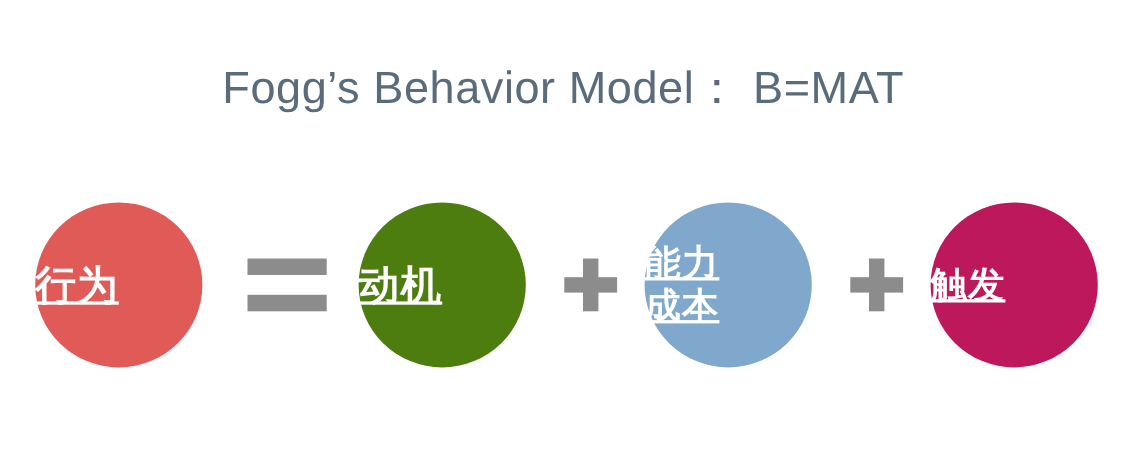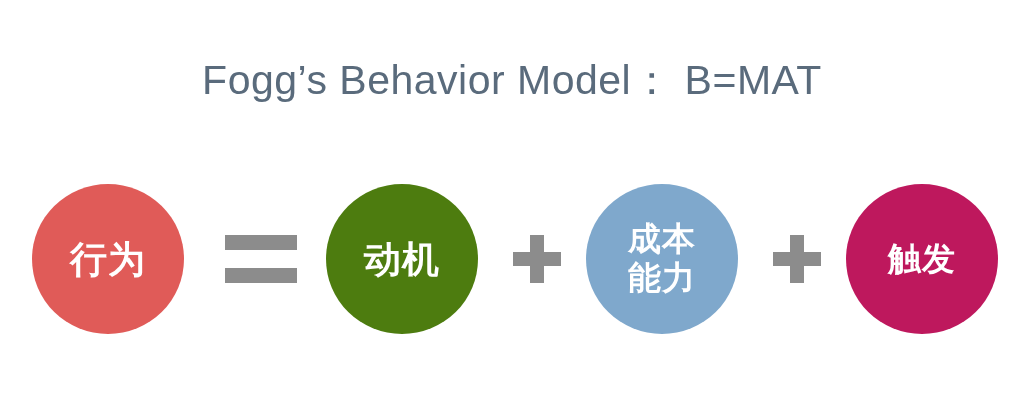--- a/index.html
+++ b/index.html
@@ -47,28 +47,28 @@
   }
 
   .node {
     position: absolute;
     top: 0;
     width: 152px;
     height: 150px;
     border-radius: 50%;
     display: flex;
     flex-direction: column;
-    align-items: center;
     justify-content: center;
     color: #ffffff;
     font-weight: bold;
     font-size: 37px;
     line-height: 1.0;
     letter-spacing: 1px;
     box-sizing: border-box;
+    text-decoration: underline;
   }
   .node .line {
     display: block;
   }
   .node.two-line {
     font-size: 33px;
     line-height: 1.18;
   }
 
   #node-behavior   { left: 32px;  background: #E05B58; }
@@ -155,22 +155,22 @@
     </div>
 
     <div class="operator" id="op-plus-1">
       <span class="plus-glyph">
         <span class="bar-h" style="background: rgb(140, 140, 140);"></span>
         <span class="bar-v" style="background: rgb(140, 140, 140);"></span>
       </span>
     </div>
 
     <div class="node two-line" id="node-ability" style="background: rgb(127, 168, 204); color: rgb(255, 255, 255);">
+      <span class="line">能力</span>
       <span class="line">成本</span>
-      <span class="line">能力</span>
     </div>
 
     <div class="operator" id="op-plus-2">
       <span class="plus-glyph">
         <span class="bar-h" style="background: rgb(140, 140, 140);"></span>
         <span class="bar-v" style="background: rgb(140, 140, 140);"></span>
       </span>
     </div>
 
     <div class="node two-line" id="node-trigger" style="background: #be185d; color: rgb(255, 255, 255);">

